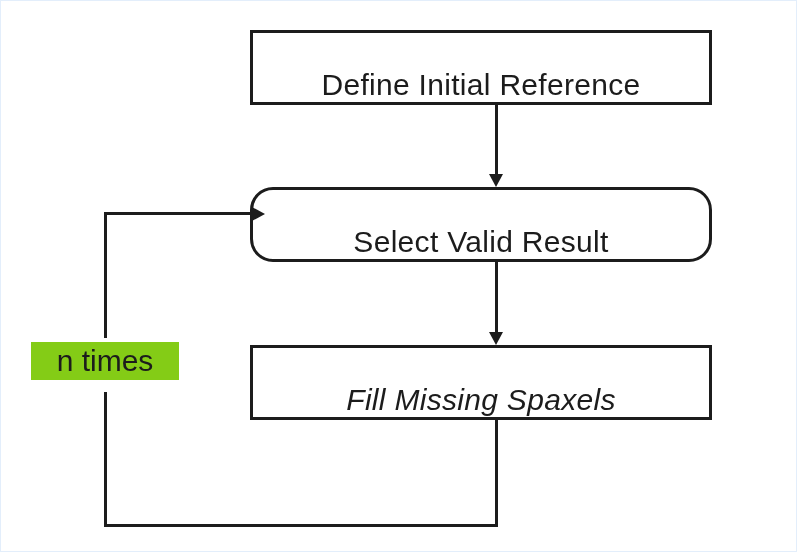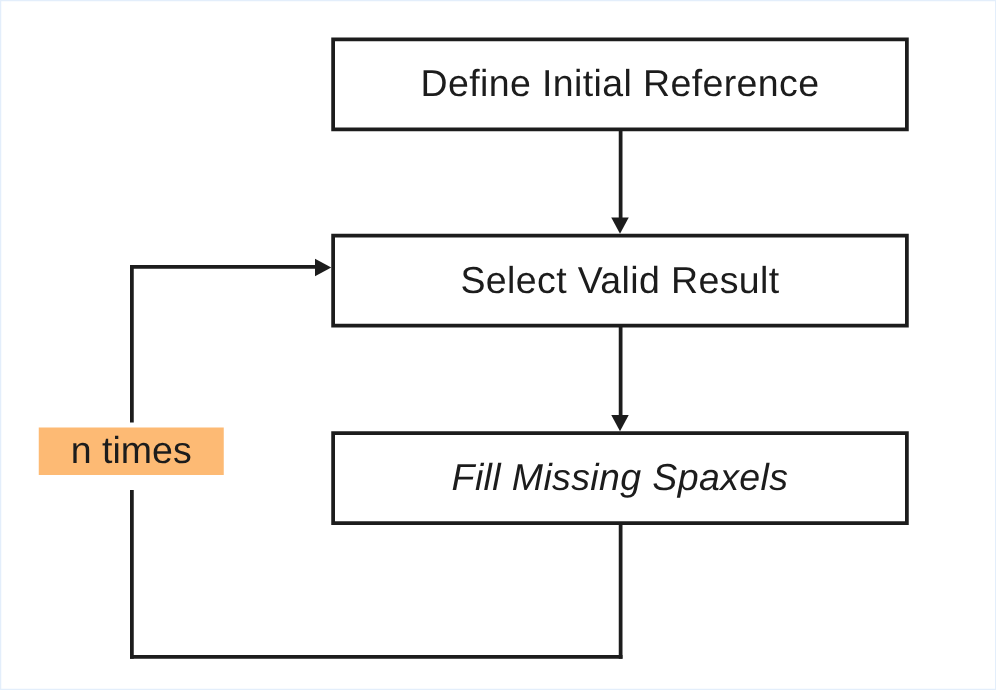--- a/index.html
+++ b/index.html
@@ -12,38 +12,38 @@
     width: 797px;
     height: 552px;
     box-sizing: border-box;
     background: #ffffff;
     border: 1px solid #e3eefb;
     overflow: hidden;
     font-family: "Liberation Sans", sans-serif;
   }
   .node {
     position: absolute;
-    left: 264px;
+    left: 249px;
     width: 462px;
     height: 75px;
     box-sizing: border-box;
     border: 3px solid #1c1c1c;
     background: #ffffff;
     display: flex;
-    align-items: center;
+    align-items: flex-end;
     justify-content: center;
   }
   .node-label {
     font-size: 30px;
     color: #1c1c1c;
     letter-spacing: 0.3px;
     white-space: nowrap;
   }
   .node-1 { top: 29px; }
-  .node-2 { top: 186px; }
+  .node-2 { top: 186px; border-radius: 23px; }
   .node-3 { top: 344px; font-style: italic; }
 
   .seg {
     position: absolute;
     background: #1c1c1c;
   }
   
   .seg-a1 { left: 494px; top: 103px; width: 3px; height: 72px; }
   
   .seg-a2 { left: 494px; top: 260px; width: 3px; height: 72px; }
@@ -77,21 +77,21 @@
   }
   .loop-label {
     position: absolute;
     left: 30px;
     top: 341px;
     width: 148px;
     text-align: center;
     font-size: 30px;
     line-height: 38px;
     color: #1c1c1c;
-    background: #fdba74;
+    background: #84cc16;
     white-space: nowrap;
   }
 </style>
 </head>
 <body>
 
 <div class="canvas">
 
   <div class="node node-1">
     <span class="node-label">Define Initial Reference</span>

